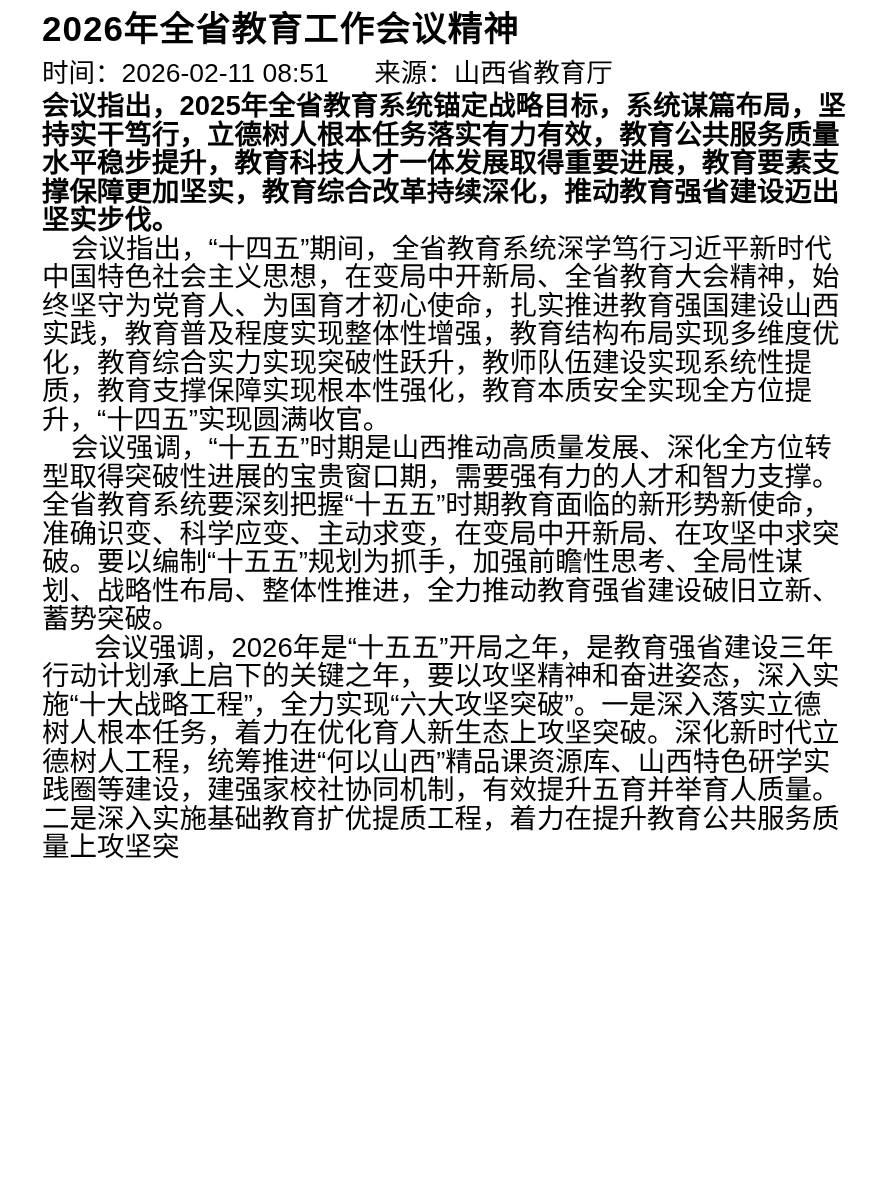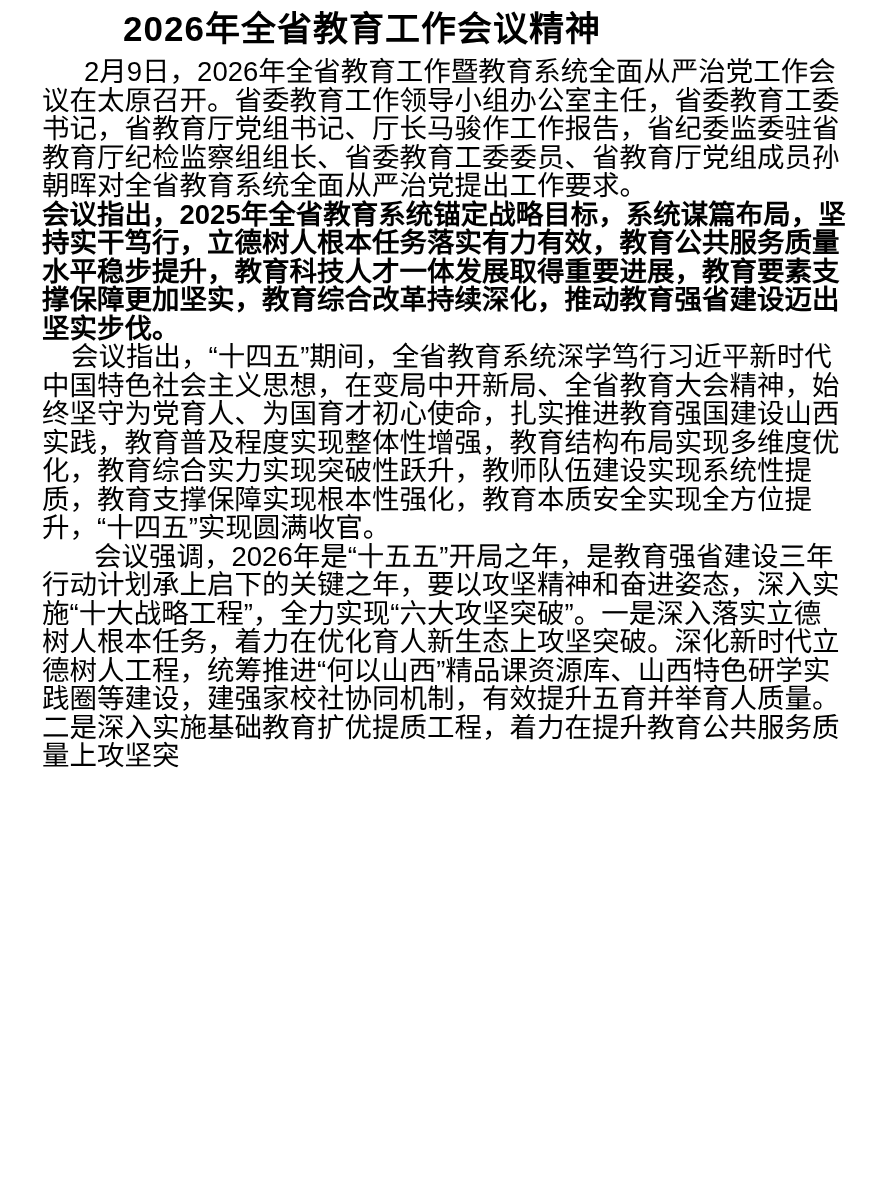--- a/index.html
+++ b/index.html
@@ -16,21 +16,20 @@
   }
   .page {
     box-sizing: border-box;
     width: 887px;
     padding: 6px 40px 0 42px;
   }
   .title {
     font-size: 35px;
     line-height: 42px;
     font-weight: bold;
-    text-align: center;
     margin: 2px 165px 8px 0;
     letter-spacing: 1px;
     white-space: nowrap;
   }
   .meta {
     font-size: 26.5px;
     line-height: 31px;
     margin: 0 0 3px 0;
     white-space: nowrap;
   }
@@ -50,21 +49,25 @@
   .ind-c { text-indent: 0; font-weight: bold; }
   .ind-d { text-indent: 52px; }
 </style>
 </head>
 <body>
 
 <div class="page">
 
   <h1 class="title">2026年全省教育工作会议精神</h1>
 
+  <div class="meta">
+    <span class="time-group"><span>时间：</span><span>2026-02-11 08:51</span></span>
+    <span class="source-group"><span>来源：</span><span>山西省教育厅</span></span>
+  </div>
 
   <div class="article">
-    <p class="ind-a">2月9日，2026年全省教育工作暨教育系统全面从严治党工作会议在太原召开。省委教育工作领导小组办公室主任，省委教育工委书记，省教育厅党组书记、厅长马骏作工作报告，省纪委监委驻省教育厅纪检监察组组长、省委教育工委委员、省教育厅党组成员孙朝晖对全省教育系统全面从严治党提出工作要求。</p>
     <p class="ind-c">会议指出，2025年全省教育系统锚定战略目标，系统谋篇布局，坚持实干笃行，立德树人根本任务落实有力有效，教育公共服务质量水平稳步提升，教育科技人才一体发展取得重要进展，教育要素支撑保障更加坚实，教育综合改革持续深化，推动教育强省建设迈出坚实步伐。</p>
     <p class="ind-b">会议指出，“十四五”期间，全省教育系统深学笃行习近平新时代中国特色社会主义思想，在变局中开新局、全省教育大会精神，始终坚守为党育人、为国育才初心使命，扎实推进教育强国建设山西实践，教育普及程度实现整体性增强，教育结构布局实现多维度优化，教育综合实力实现突破性跃升，教师队伍建设实现系统性提质，教育支撑保障实现根本性强化，教育本质安全实现全方位提升，“十四五”实现圆满收官。</p>
+    <p class="ind-b">会议强调，“十五五”时期是山西推动高质量发展、深化全方位转型取得突破性进展的宝贵窗口期，需要强有力的人才和智力支撑。全省教育系统要深刻把握“十五五”时期教育面临的新形势新使命，准确识变、科学应变、主动求变，在变局中开新局、在攻坚中求突破。要以编制“十五五”规划为抓手，加强前瞻性思考、全局性谋划、战略性布局、整体性推进，全力推动教育强省建设破旧立新、蓄势突破。</p>
     <p class="ind-d">会议强调，2026年是“十五五”开局之年，是教育强省建设三年行动计划承上启下的关键之年，要以攻坚精神和奋进姿态，深入实施“十大战略工程”，全力实现“六大攻坚突破”。一是深入落实立德树人根本任务，着力在优化育人新生态上攻坚突破。深化新时代立德树人工程，统筹推进“何以山西”精品课资源库、山西特色研学实践圈等建设，建强家校社协同机制，有效提升五育并举育人质量。二是深入实施基础教育扩优提质工程，着力在提升教育公共服务质量上攻坚突</p>
   </div>
 
 </div>
 
 </body></html>

